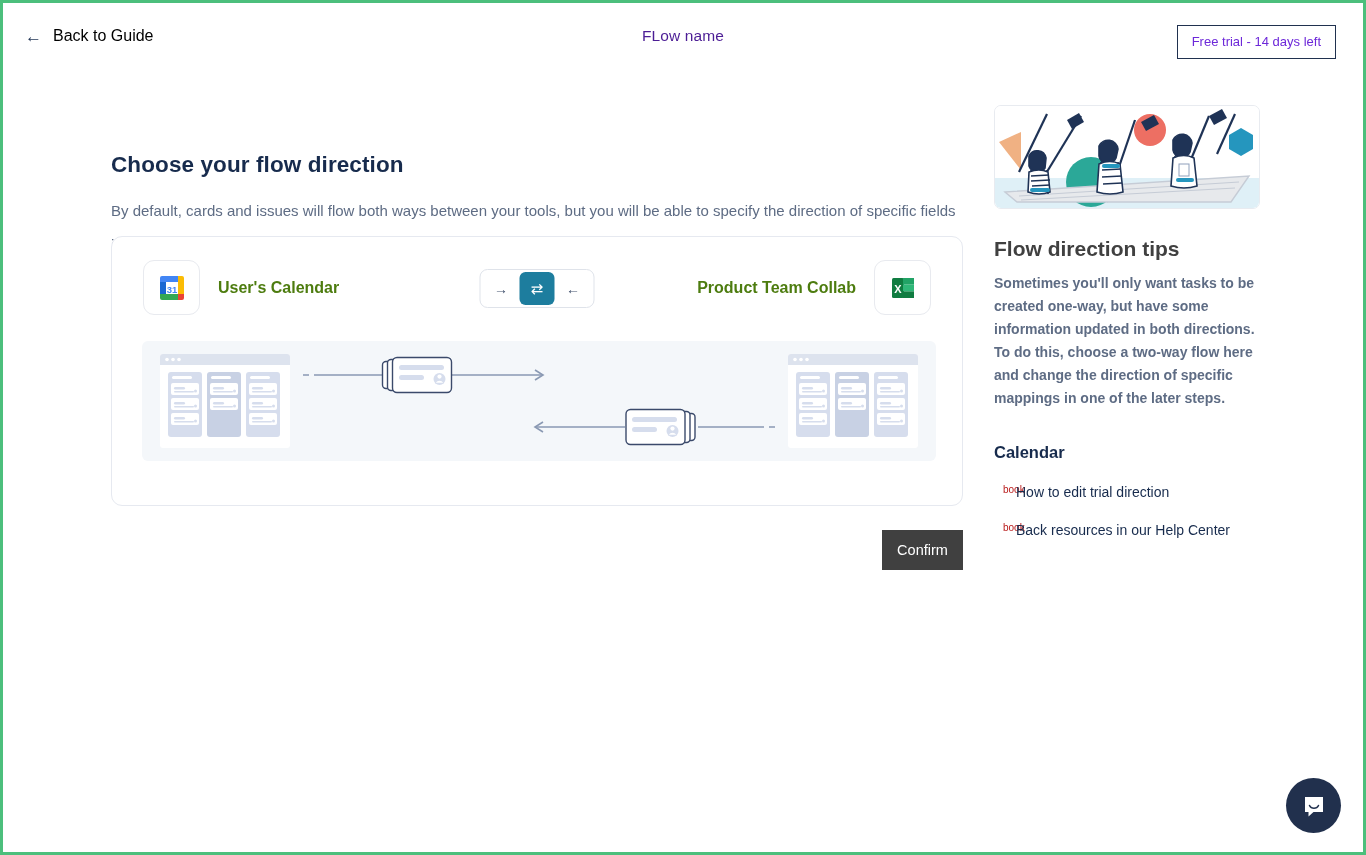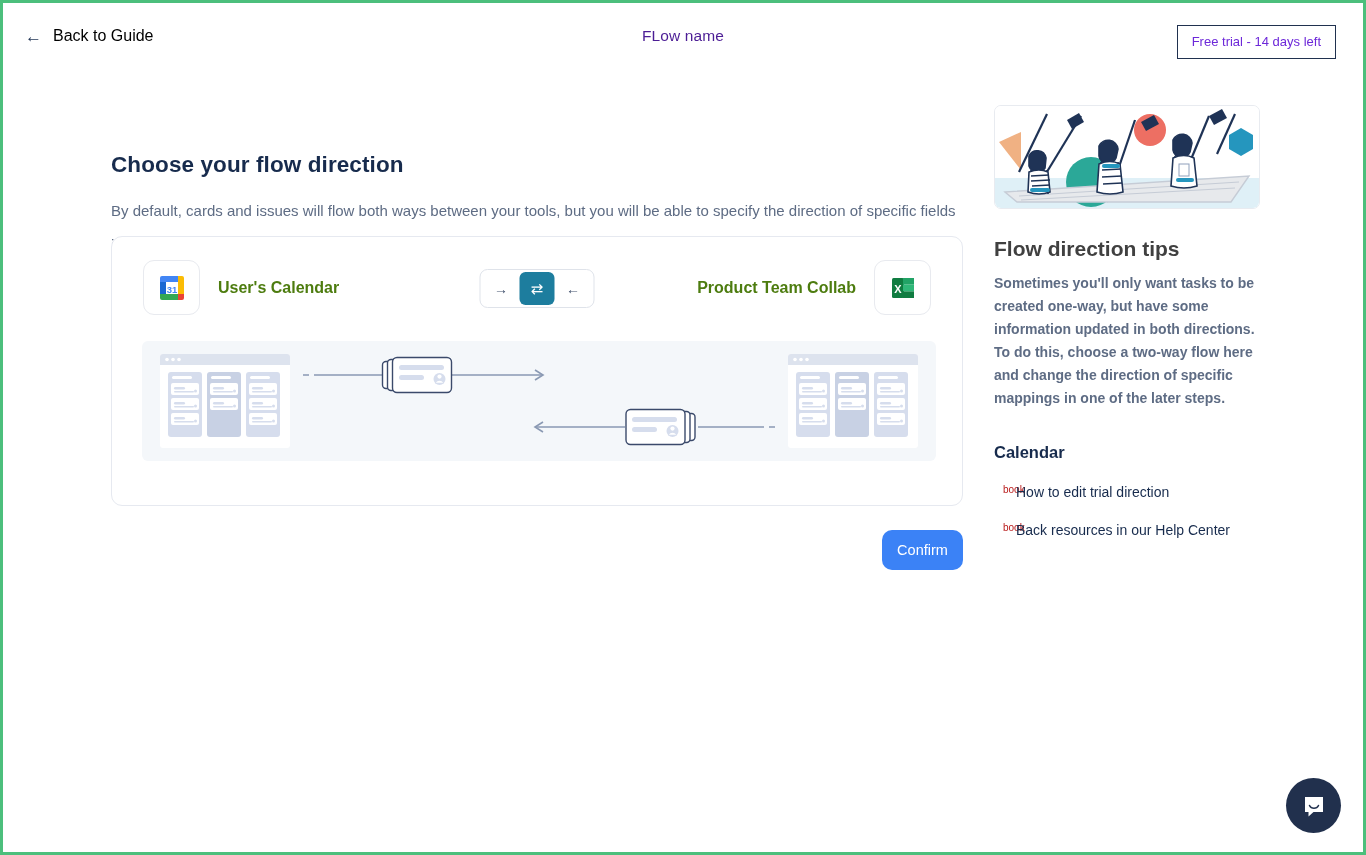--- a/index.html
+++ b/index.html
@@ -194,24 +194,24 @@
     overflow: hidden;
   }
 
   
   .confirm-btn {
     position: absolute;
     left: 879px;
     top: 461px;
     width: 81px;
     height: 40px;
-    background: #3b82f6;
+    background: #404040;
     color: #fff;
     border: none;
-    border-radius: 10px;
+    border-radius: 0;
     font-size: 14.5px;
     cursor: pointer;
     font-family: "Liberation Sans", sans-serif;
   }
 
   
   .sidebar {
     position: absolute;
     left: 991px;
     top: 36px;

